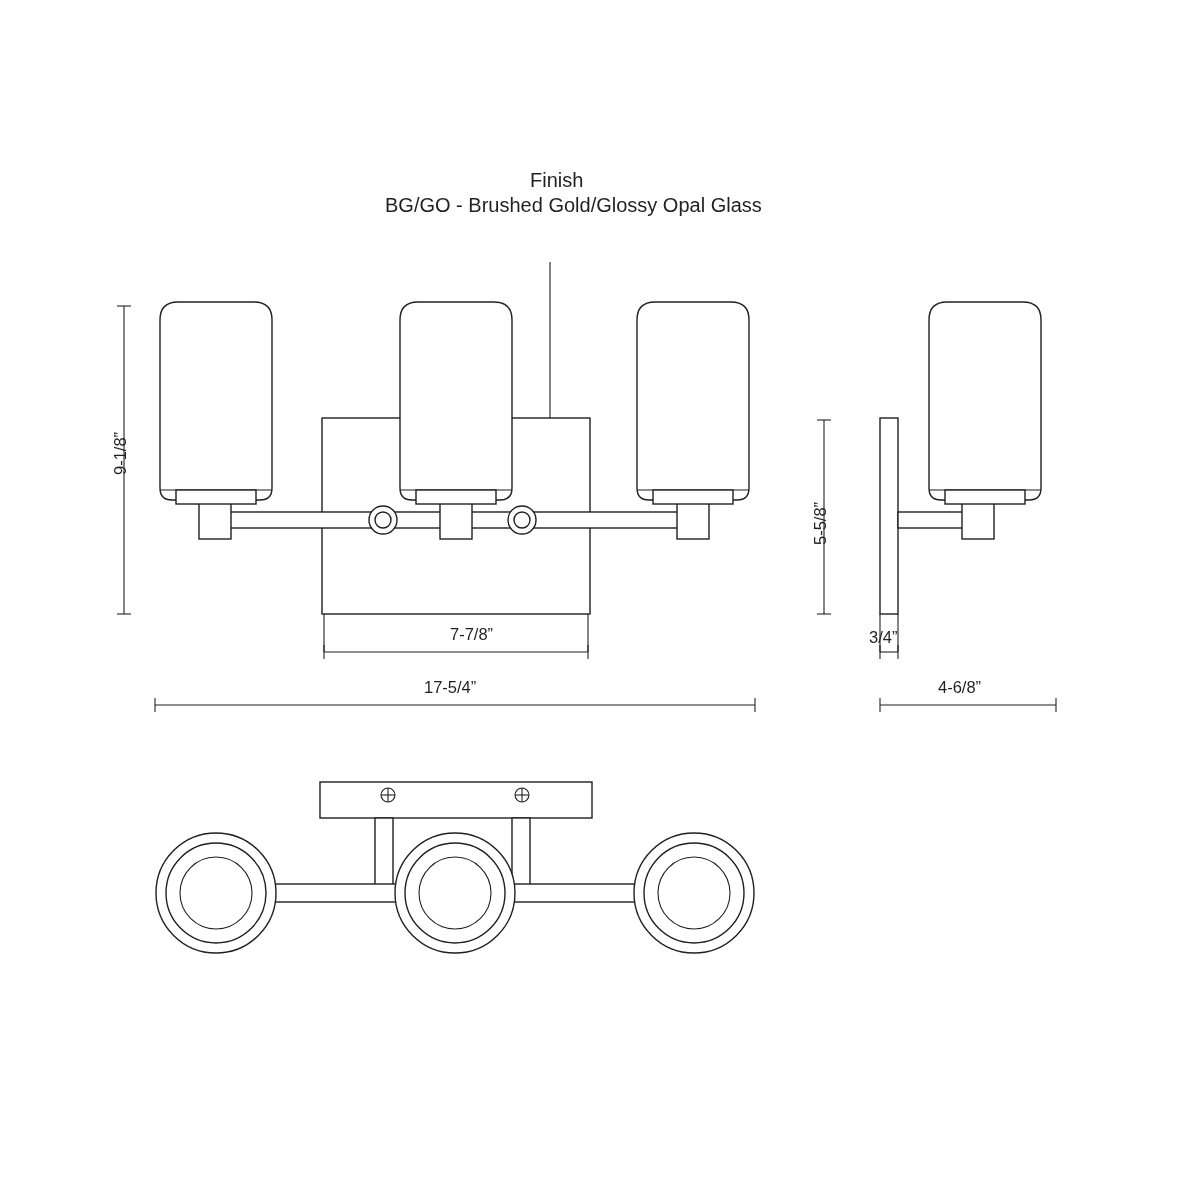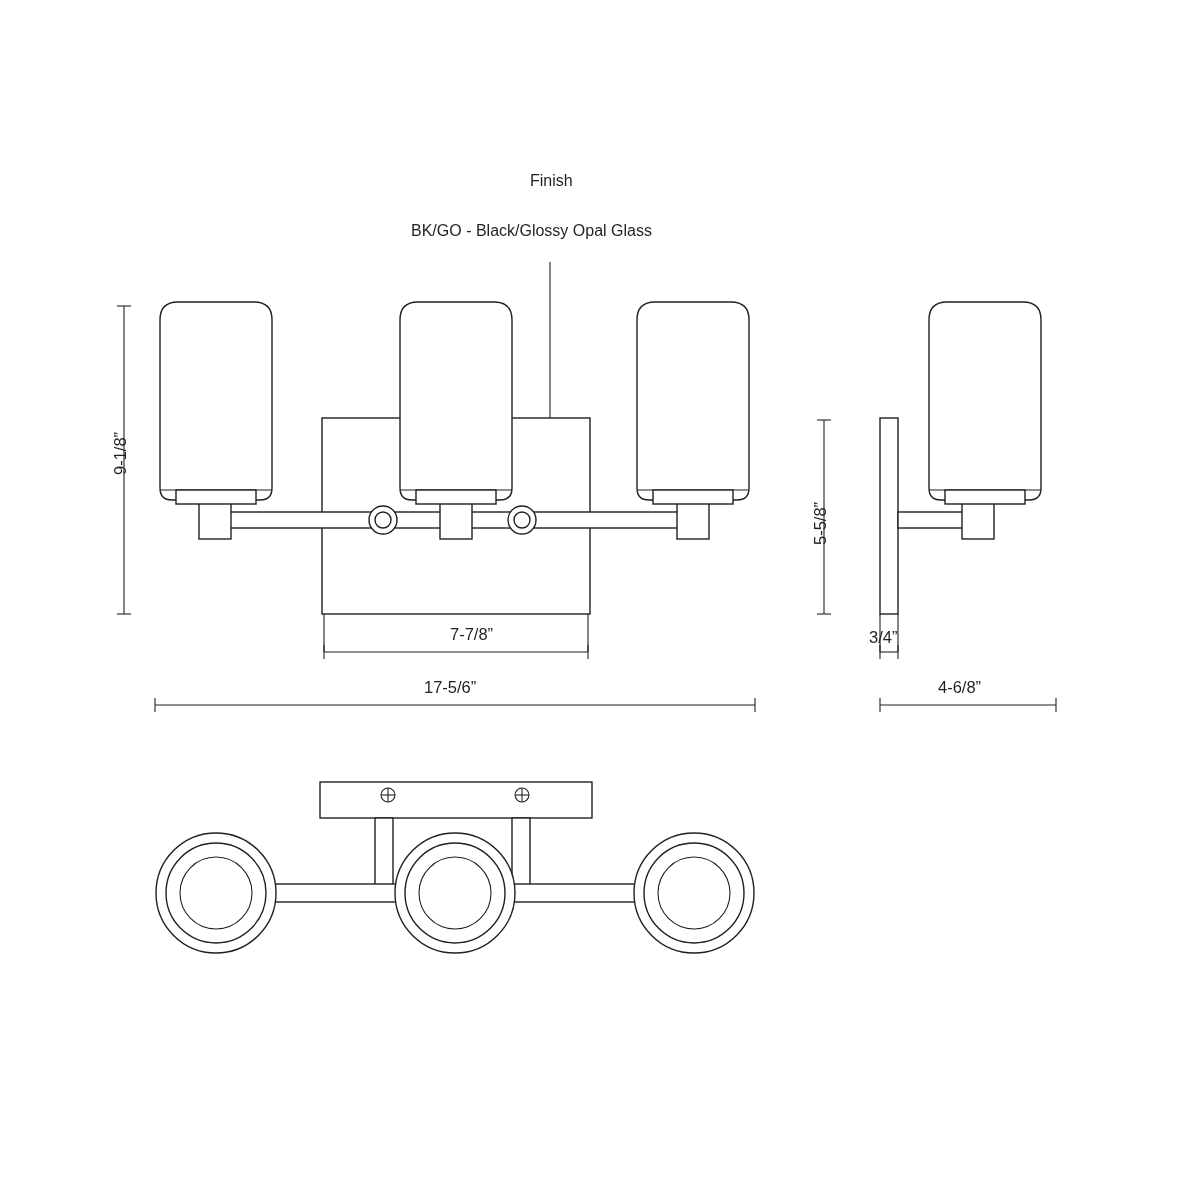--- a/index.html
+++ b/index.html
@@ -16,21 +16,21 @@
     overflow: hidden;
   }
   #stage {
     position: absolute;
     left: 0; top: 0;
     width: 1200px;
     height: 1200px;
   }
   .annot {
     position: absolute;
-    font-size: 16px;
+    font-size: 20px;
     line-height: 25px;
     color: #231f20;
     white-space: nowrap;
   }
   .dim-label {
     position: absolute;
     font-size: 16.5px;
     color: #231f20;
     white-space: nowrap;
   }
@@ -43,27 +43,27 @@
   .thin { stroke-width: 1.1; }
   .med  { stroke-width: 1.4; }
   .fillw { fill: #ffffff; }
 </style>
 </head>
 <body>
 
 <div id="stage">
 
   <div class="annot" style="left:530px; top:168px;">Finish</div>
-  <div class="annot" style="left:411px; top:218px;">BK/GO - Black/Glossy Opal Glass</div>
+  <div class="annot" style="left:385px; top:193px;">BG/GO - Brushed Gold/Glossy Opal Glass</div>
 
   <div class="dim-label vert" style="left:111px; top:475px;">9-1/8”</div>
 
   <div class="dim-label" style="left:450px; top:625px;">7-7/8”</div>
 
-  <div class="dim-label" style="left:424px; top:678px;">17-5/6”</div>
+  <div class="dim-label" style="left:424px; top:678px;">17-5/4”</div>
 
   <div class="dim-label vert" style="left:811px; top:545px;">5-5/8”</div>
 
   <div class="dim-label" style="left:869px; top:628px;">3/4”</div>
 
   <div class="dim-label" style="left:938px; top:678px;">4-6/8”</div>
 
   <svg width="1200" height="1200" viewBox="0 0 1200 1200" style="position:absolute; left:0; top:0;">
 
     <g>

